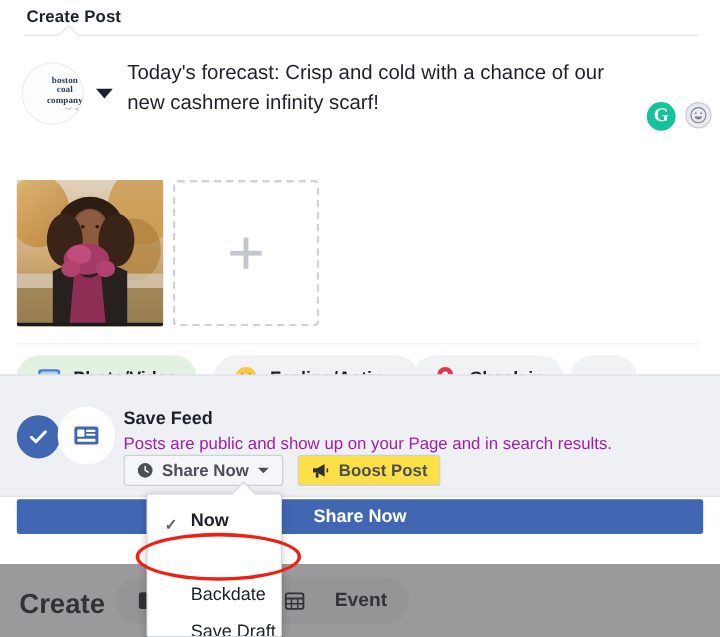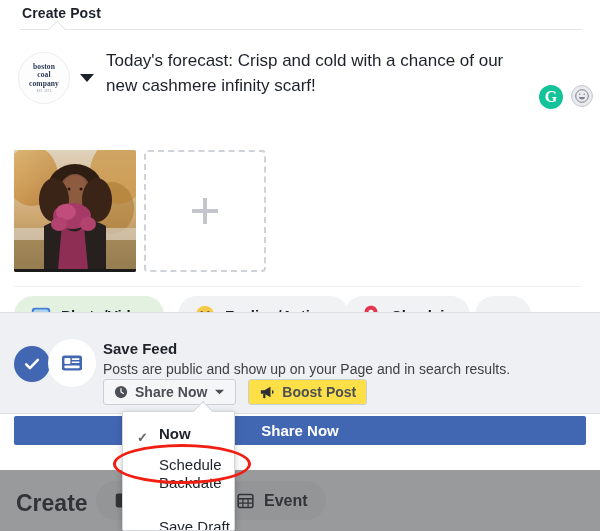--- a/index.html
+++ b/index.html
@@ -26,21 +26,21 @@
     transform: rotate(45deg);
   }
 
   
   .composer { position:absolute; left:0; top:30px; width:600px; height:282px; background:#fff; }
 
   .avatar-row { position:absolute; left:18px; top:22px; width:564px; }
   .avatar {
     position:absolute; left:0; top:0; width:52px; height:52px; border-radius:50%;
     background:#fdfdfd; border:1px solid #ededed;
-    display:flex; flex-direction:column; align-items:center; justify-content:center;
+    display:flex; flex-direction:column; align-items:flex-end; justify-content:center;
     overflow:hidden;
   }
   .avatar-logo {
     font-family:"Liberation Serif", serif; font-size:7.5px; line-height:8.5px;
     color:#2a3b57; font-weight:700; text-align:center; letter-spacing:.1px;
   }
   .avatar-sub { font-size:2.6px; color:#8b97ab; margin-top:2px; letter-spacing:.3px; }
 
   .avatar-caret {
     position:absolute; left:62px; top:22px;
@@ -111,21 +111,21 @@
   }
   .check-circle svg { width:20px; height:20px; }
   .feed-circle {
     position:absolute; left:48px; top:26px; width:48px; height:48px; border-radius:50%;
     background:#fff; display:flex;align-items:center;justify-content:center;
   }
   .feed-title {
     position:absolute; left:103px; top:27px; font-size:15px; font-weight:700; color:#1d2129;
   }
   .feed-desc {
-    position:absolute; left:103px; top:48px; font-size:14px; color:#404040;
+    position:absolute; left:103px; top:48px; font-size:14px; color:#a21caf;
   }
   .btn-row { position:absolute; left:103px; top:66px; display:flex; gap:12px; }
   .gbtn {
     height:26px; border:1px solid #ccd0d5; border-radius:3px; background:#f5f6f7;
     display:flex; align-items:center; gap:7px; padding:0 10px;
     font-size:14px; font-weight:700; color:#4b4f56; white-space:nowrap;
   }
   .btn-boost { background:#fde047; }
 
   
@@ -140,21 +140,21 @@
   .bottom-bar {
     position:absolute; left:0; top:470px; width:600px; height:61px;
     background:#ebedf0;
   }
   .bottom-inner { position:absolute; inset:0; }
   .bb-label {
     position:absolute; left:16px; top:20px; font-size:23px; font-weight:700; color:#3a3c40;
   }
   .bb-pill {
     position:absolute; top:11px; height:39px; border-radius:20px; background:#e1e3e7;
-    display:flex; align-items:center; gap:9px; padding:0 18px;
+    display:flex; align-items:center; gap:24px; padding:0 18px;
     font-size:16px; font-weight:600; color:#3a3c40; white-space:nowrap;
   }
   .bb-1 { left:96px; width:130px; }
   .bb-2 { left:218px; }
   .bb-3 { left:342px; }
   .bottom-dim {
     position:absolute; left:0; top:470px; width:600px; height:61px;
     background:rgba(40,40,40,.42); pointer-events:none;
   }
 
@@ -169,21 +169,21 @@
     background:#fff; border-left:1px solid #d3d6db; border-top:1px solid #d3d6db;
     transform:rotate(45deg); z-index:41;
   }
   .menu-item {
     position:absolute; left:0; width:113px; height:30px;
     display:flex; align-items:center; font-size:15px; color:#1d2129;
     padding-left:36px;
   }
   .mi-0 { top:6px; font-weight:700; }
   .mi-1 { top:37px; }
-  .mi-2 { top:55px; }
+  .mi-2 { top:68px; }
   .mi-3 { top:99px; }
   .menu-check {
     position:absolute; left:14px; top:12px; font-size:13px; color:#666; font-weight:700;
   }
 
   .ellipse {
     position:absolute; left:113px; top:444px; width:138px; height:40px;
     border:3px solid #f01f12; border-radius:50%;
     z-index:60; pointer-events:none;
   }
@@ -375,23 +375,20 @@
   </div>
   <div class="bottom-dim"></div>
 
   <div class="menu-caret"></div>
   <div class="menu">
 
     <div class="menu-item mi-0">
       <span class="menu-check">✓</span>
       <span>Now</span>
     </div>
-    <div class="menu-item mi-1">
-      <span>Schedule</span>
-    </div>
     <div class="menu-item mi-2">
       <span>Backdate</span>
     </div>
     <div class="menu-item mi-3">
       <span>Save Draft</span>
     </div>
   </div>
 
   <div class="ellipse"></div>
 </div>

